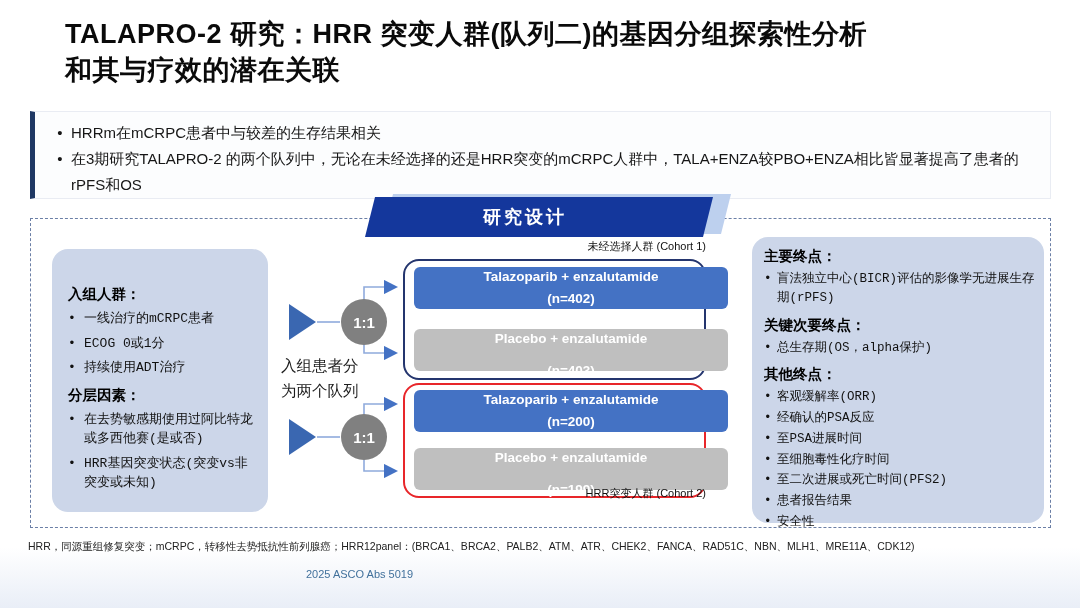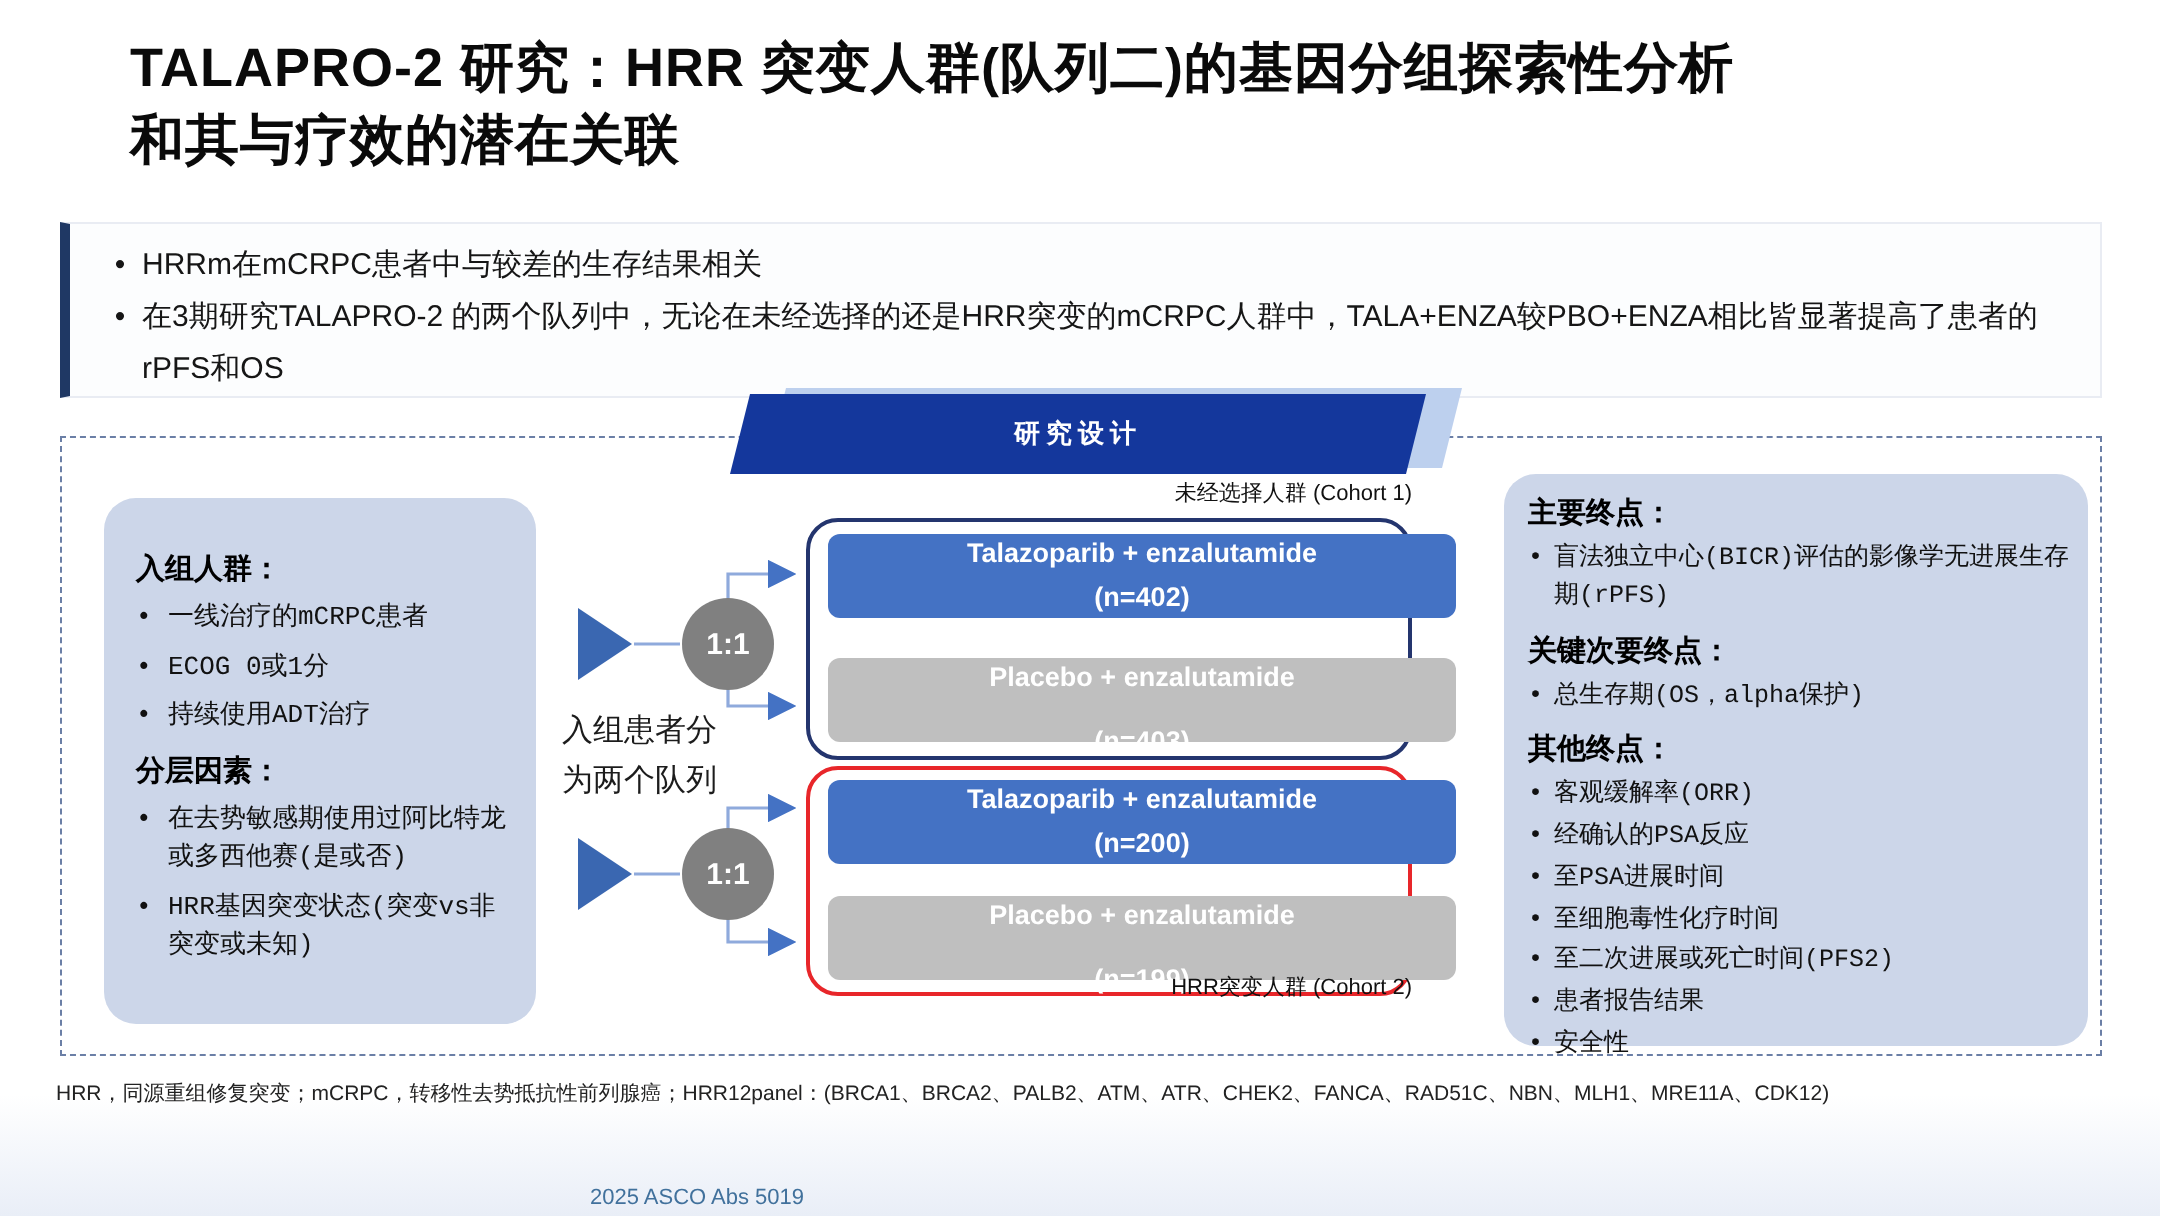--- a/index.html
+++ b/index.html
@@ -16,26 +16,26 @@
   .keypoints li{display:flex;font-size:15px;color:#161616;line-height:1.72;}
   .keypoints .mk{width:22px;flex:0 0 22px;text-align:center;}
   
   .design{position:absolute;left:30px;top:218px;width:1021px;height:310px;box-sizing:border-box;
           border:1px dashed #6b7fa6;background:transparent;}
   
   .banner-light{position:absolute;left:388px;top:194px;width:338px;height:40px;background:#BDD0EE;
                 transform:skewX(-14deg);z-index:3;}
   .banner-dark{position:absolute;left:370px;top:197px;width:338px;height:40px;background:#14379c;
                transform:skewX(-14deg);z-index:4;}
-  .banner-text{position:absolute;left:370px;top:197px;width:338px;height:40px;z-index:5;
+  .banner-text{position:absolute;left:356px;top:197px;width:338px;height:40px;z-index:5;
                display:flex;align-items:center;justify-content:center;color:#fff;font-weight:bold;
-               font-size:13px;letter-spacing:3px;}
+               font-size:18px;letter-spacing:3px;}
   
   .infobox{position:absolute;background:#ccd6e9;border-radius:16px;box-sizing:border-box;color:#111;font-family:Liberation Mono, monospace;}
-  .enroll{left:52px;top:249px;width:216px;height:263px;padding:26px 10px 8px 16px;font-size:13px;}
+  .enroll{left:52px;top:249px;width:216px;height:263px;padding:36px 10px 8px 16px;font-size:13px;}
   .enroll h4,.endpoints h4{margin:0;font-size:14.5px;font-weight:bold;color:#000;}
   .enroll ul,.endpoints ul{margin:4px 0 8px 0;padding:0;list-style:none;}
   .enroll li{display:flex;line-height:1.5;margin:5px 0;}
   .enroll .mk{width:16px;flex:0 0 16px;}
   .endpoints{left:752px;top:237px;width:292px;height:286px;padding:10px 8px 6px 12px;font-size:12.5px;}
   .endpoints li{display:flex;line-height:1.5;margin:2px 0;}
   .endpoints .mk{width:13px;flex:0 0 13px;}
   
   .split-label{position:absolute;left:281px;top:354px;width:92px;font-size:15.5px;color:#1c1c1c;line-height:1.6;}
   .tri{position:absolute;width:0;height:0;border-top:18px solid transparent;border-bottom:18px solid transparent;
@@ -51,21 +51,21 @@
   .cohort-wrap{position:absolute;left:403px;width:303px;box-sizing:border-box;border-radius:16px;}
   .c1-wrap{top:259px;height:121px;border:2px solid #24356E;}
   .c2-wrap{top:383px;height:115px;border:2.4px solid #E8262A;}
   .arm{position:absolute;left:9px;width:314px;height:42px;border-radius:6px;color:#fff;font-weight:bold;
        font-size:13.5px;line-height:1.5;display:flex;flex-direction:column;align-items:center;justify-content:space-between;}
   .arm.blue{background:#4472C4;} .arm.gray{background:#BFBFBF;gap:12px;}
   .c1-wrap .a1{top:6px;} .c1-wrap .a2{top:68px;}
   .c2-wrap .a1{top:5px;} .c2-wrap .a2{top:63px;}
   
   .abbrev{position:absolute;left:28px;top:540px;width:1030px;font-size:10.5px;color:#222;}
-  .reference{position:absolute;left:295px;top:568px;font-size:11px;color:#41719C;margin-top:25px;}
+  .reference{position:absolute;left:306px;top:568px;font-size:11px;color:#41719C;}
 </style>
 </head>
 <body>
 
 <div class="slide">
 
   <div class="title">
     <div>TALAPRO-2 研究：HRR 突变人群(队列二)的基因分组探索性分析</div>
     <div>和其与疗效的潜在关联</div>
   </div>

